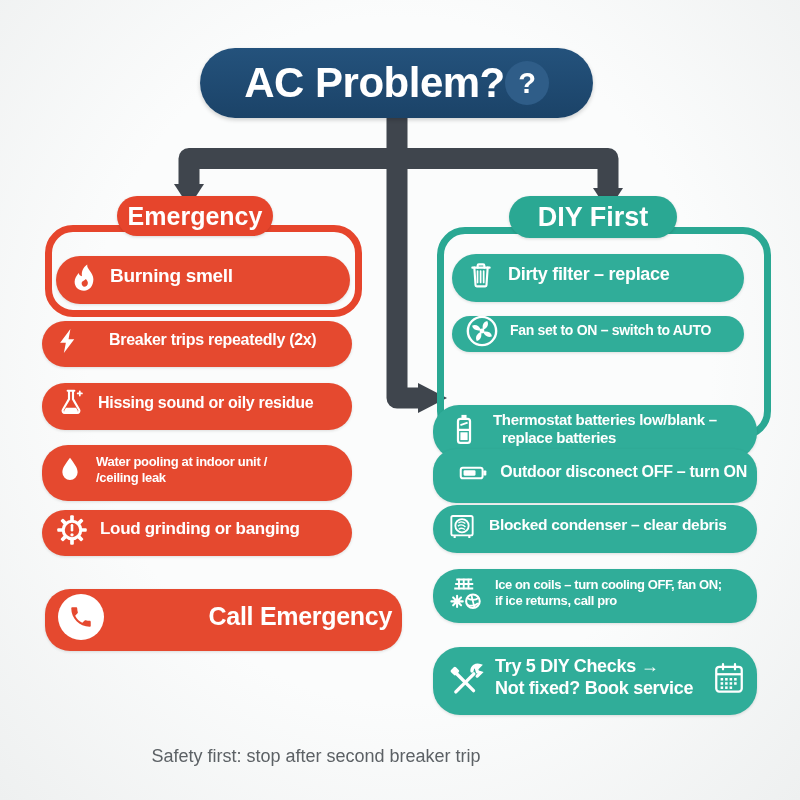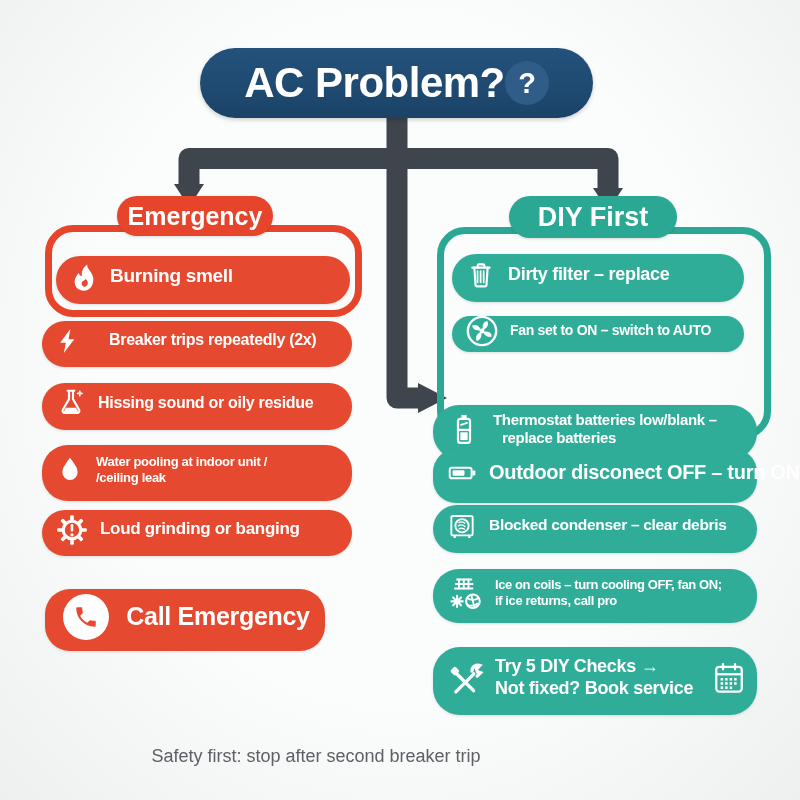--- a/index.html
+++ b/index.html
@@ -132,21 +132,21 @@
         <circle cx="12" cy="12" r="5.1" fill="#e5492f"></circle>
         <rect x="11.1" y="7.8" width="1.8" height="5.2" rx=".9" fill="#fff"></rect>
         <circle cx="12" cy="15.4" r="1.15" fill="#fff"></circle>
       </svg>
     </span>
     <span class="lbl">
         <span>Loud grinding or banging</span>
       </span>
   </div>
 
-  <div class="pill red" style="left:45px;top:589px;width:280px;height:62px;border-radius:25px;font-size:25px;justify-content:center;gap:17px;">
+  <div class="pill red" style="left:45px;top:589px;width:357px;height:62px;border-radius:25px;font-size:25px;justify-content:space-between;gap:17px;">
     <span class="phone-disc">
       <svg width="26" height="26" viewBox="0 0 24 24" fill="#e5492f">
         <path d="M6.62 10.79c1.44 2.83 3.76 5.15 6.59 6.59l2.2-2.2c.27-.27.67-.36 1.02-.24 1.12.37 2.33.57 3.57.57.55 0 1 .45 1 1V20c0 .55-.45 1-1 1-9.39 0-17-7.61-17-17 0-.55.45-1 1-1h3.5c.55 0 1 .45 1 1 0 1.25.2 2.45.57 3.57.11.35.03.74-.25 1.02l-2.2 2.2z"></path>
       </svg>
     </span>
     <span class="lbl">
         <span>Call Emergency</span>
       </span>
   </div>
 
@@ -191,21 +191,21 @@
         <rect x="9.6" y="14.2" width="4.8" height="5.2" fill="#fff" stroke="none"></rect>
         <path d="M9.6 9.4l4.8-1.7" stroke-width="1.2"></path>
       </svg>
     </span>
     <span class="lbl">
       <span>Thermostat batteries low/blank –</span>
       <span class="indent">replace batteries</span>
     </span>
   </div>
 
-  <div class="pill teal" style="left:433px;top:449px;width:324px;height:54px;border-radius:23px;font-size:20px;">
+  <div class="pill teal" style="left:433px;top:449px;width:324px;height:54px;border-radius:23px;font-size:16px;justify-content:flex-end;">
     <span class="icon">
       <svg width="32" height="32" viewBox="0 0 24 24" fill="none" stroke="#fff" stroke-width="1.5">
         <rect x="2.8" y="8" width="16.4" height="8" rx="1.6"></rect>
         <rect x="19.8" y="10.2" width="2.2" height="3.6" rx=".5" fill="#fff" stroke="none"></rect>
         <rect x="4.9" y="10" width="9" height="4" rx=".8" fill="#fff" stroke="none"></rect>
       </svg>
     </span>
     <span class="lbl">
         <span>Outdoor disconect OFF – turn ON</span>
       </span>

